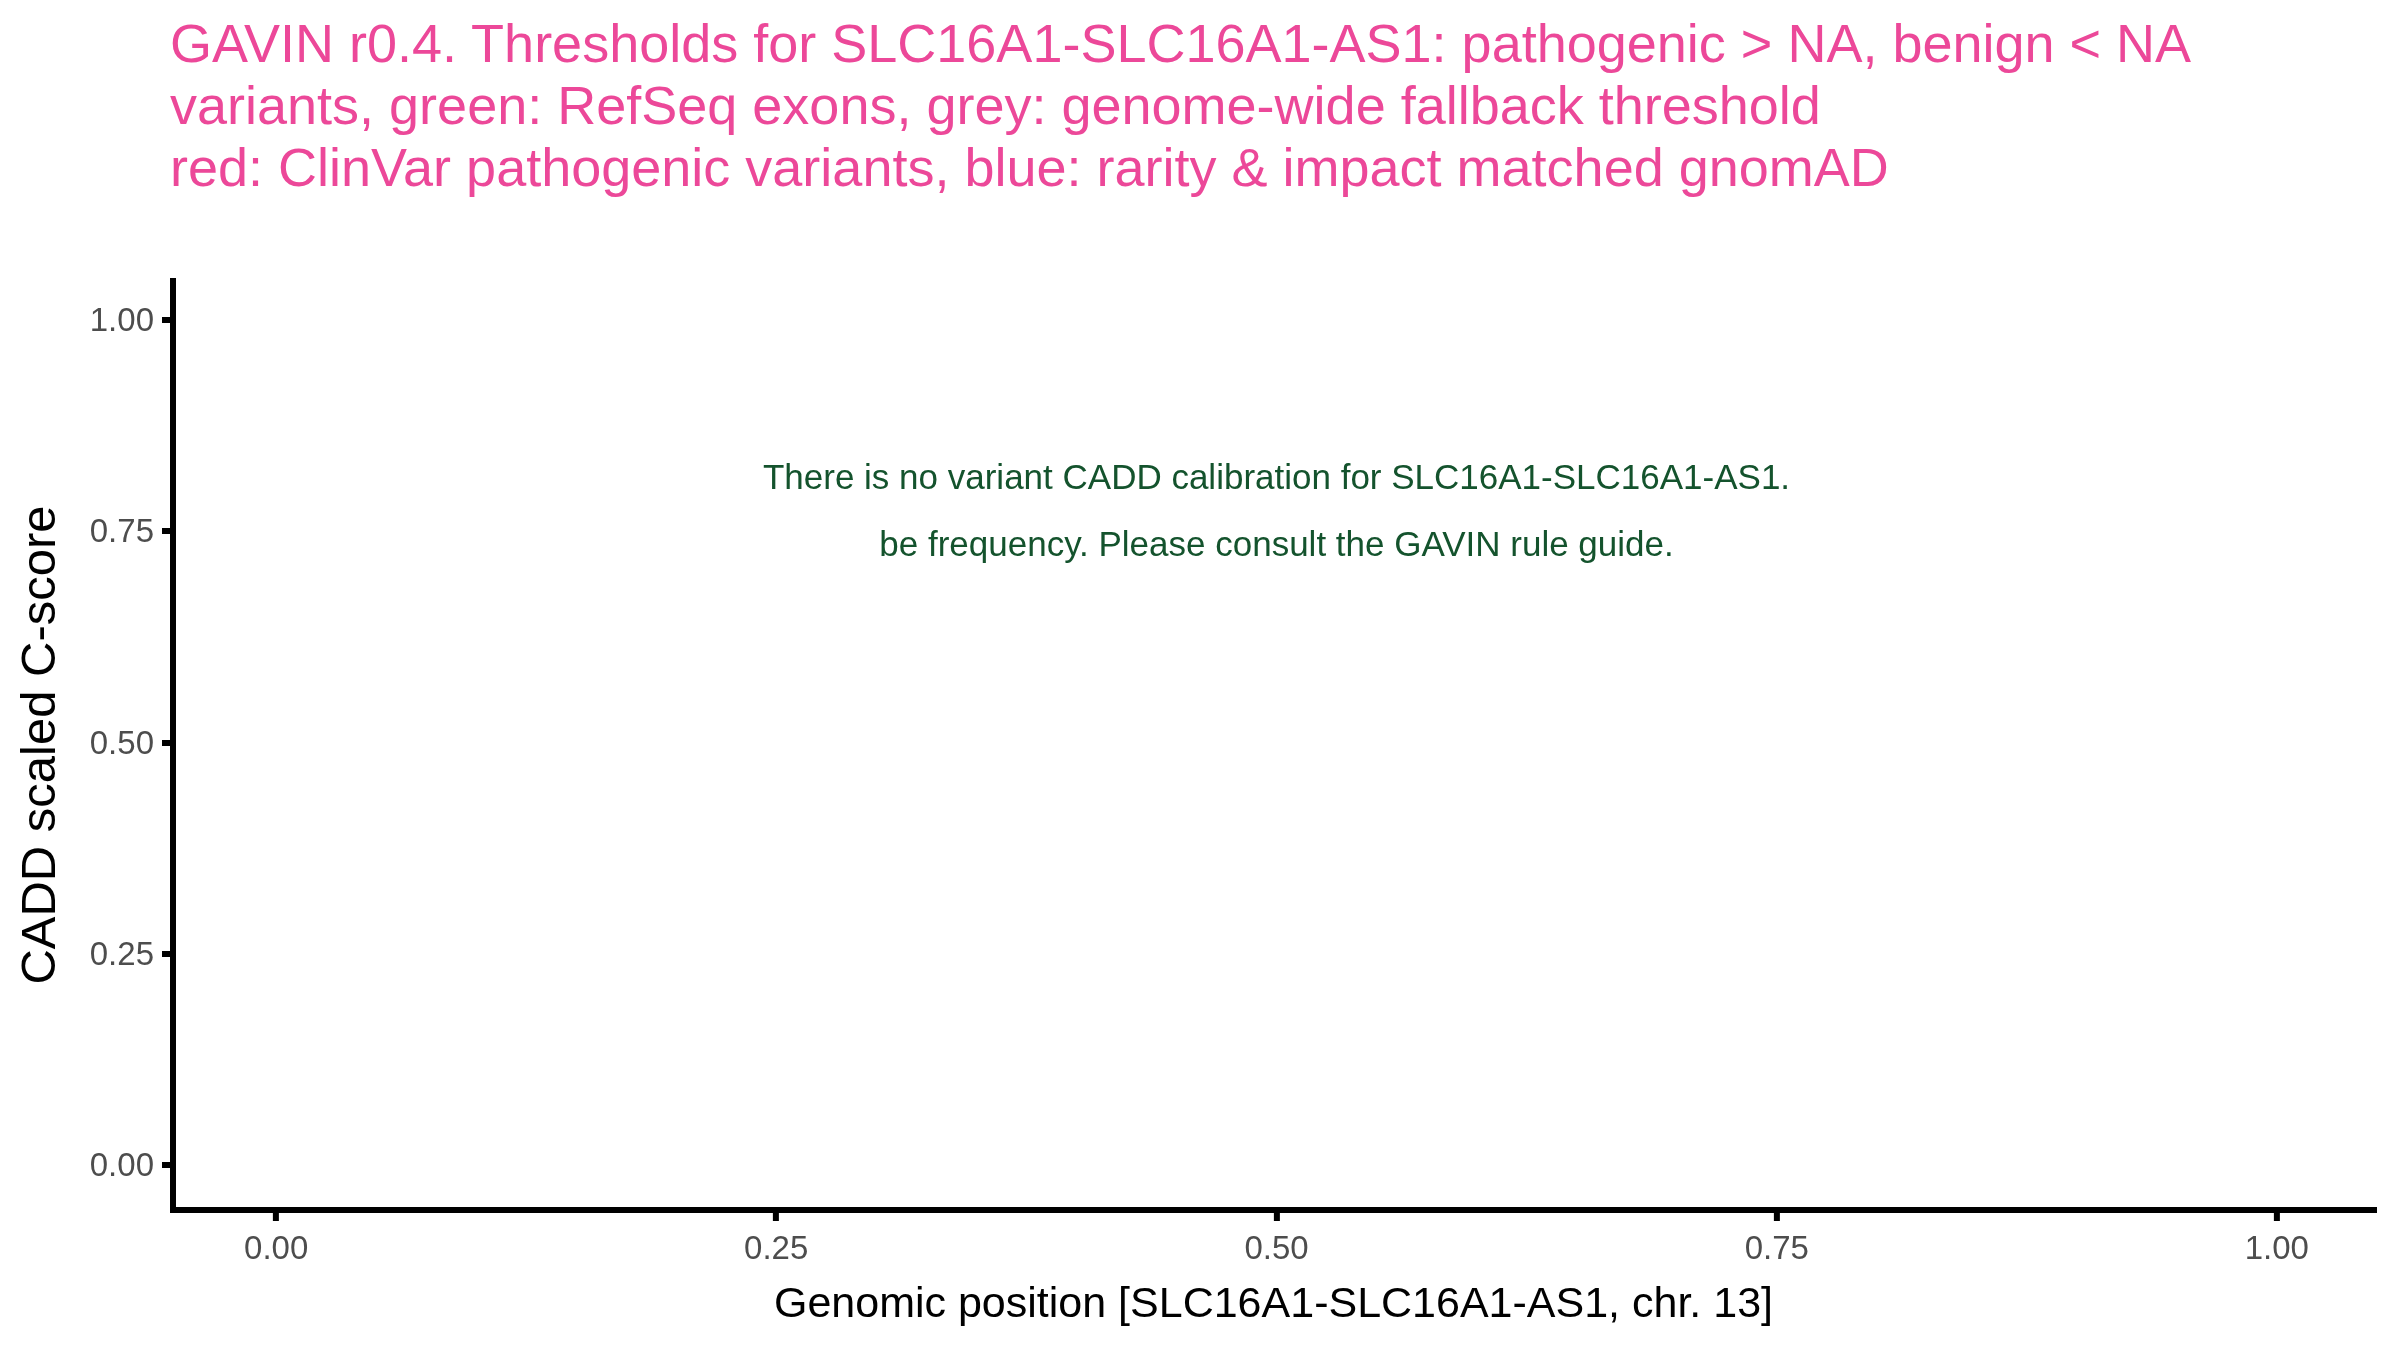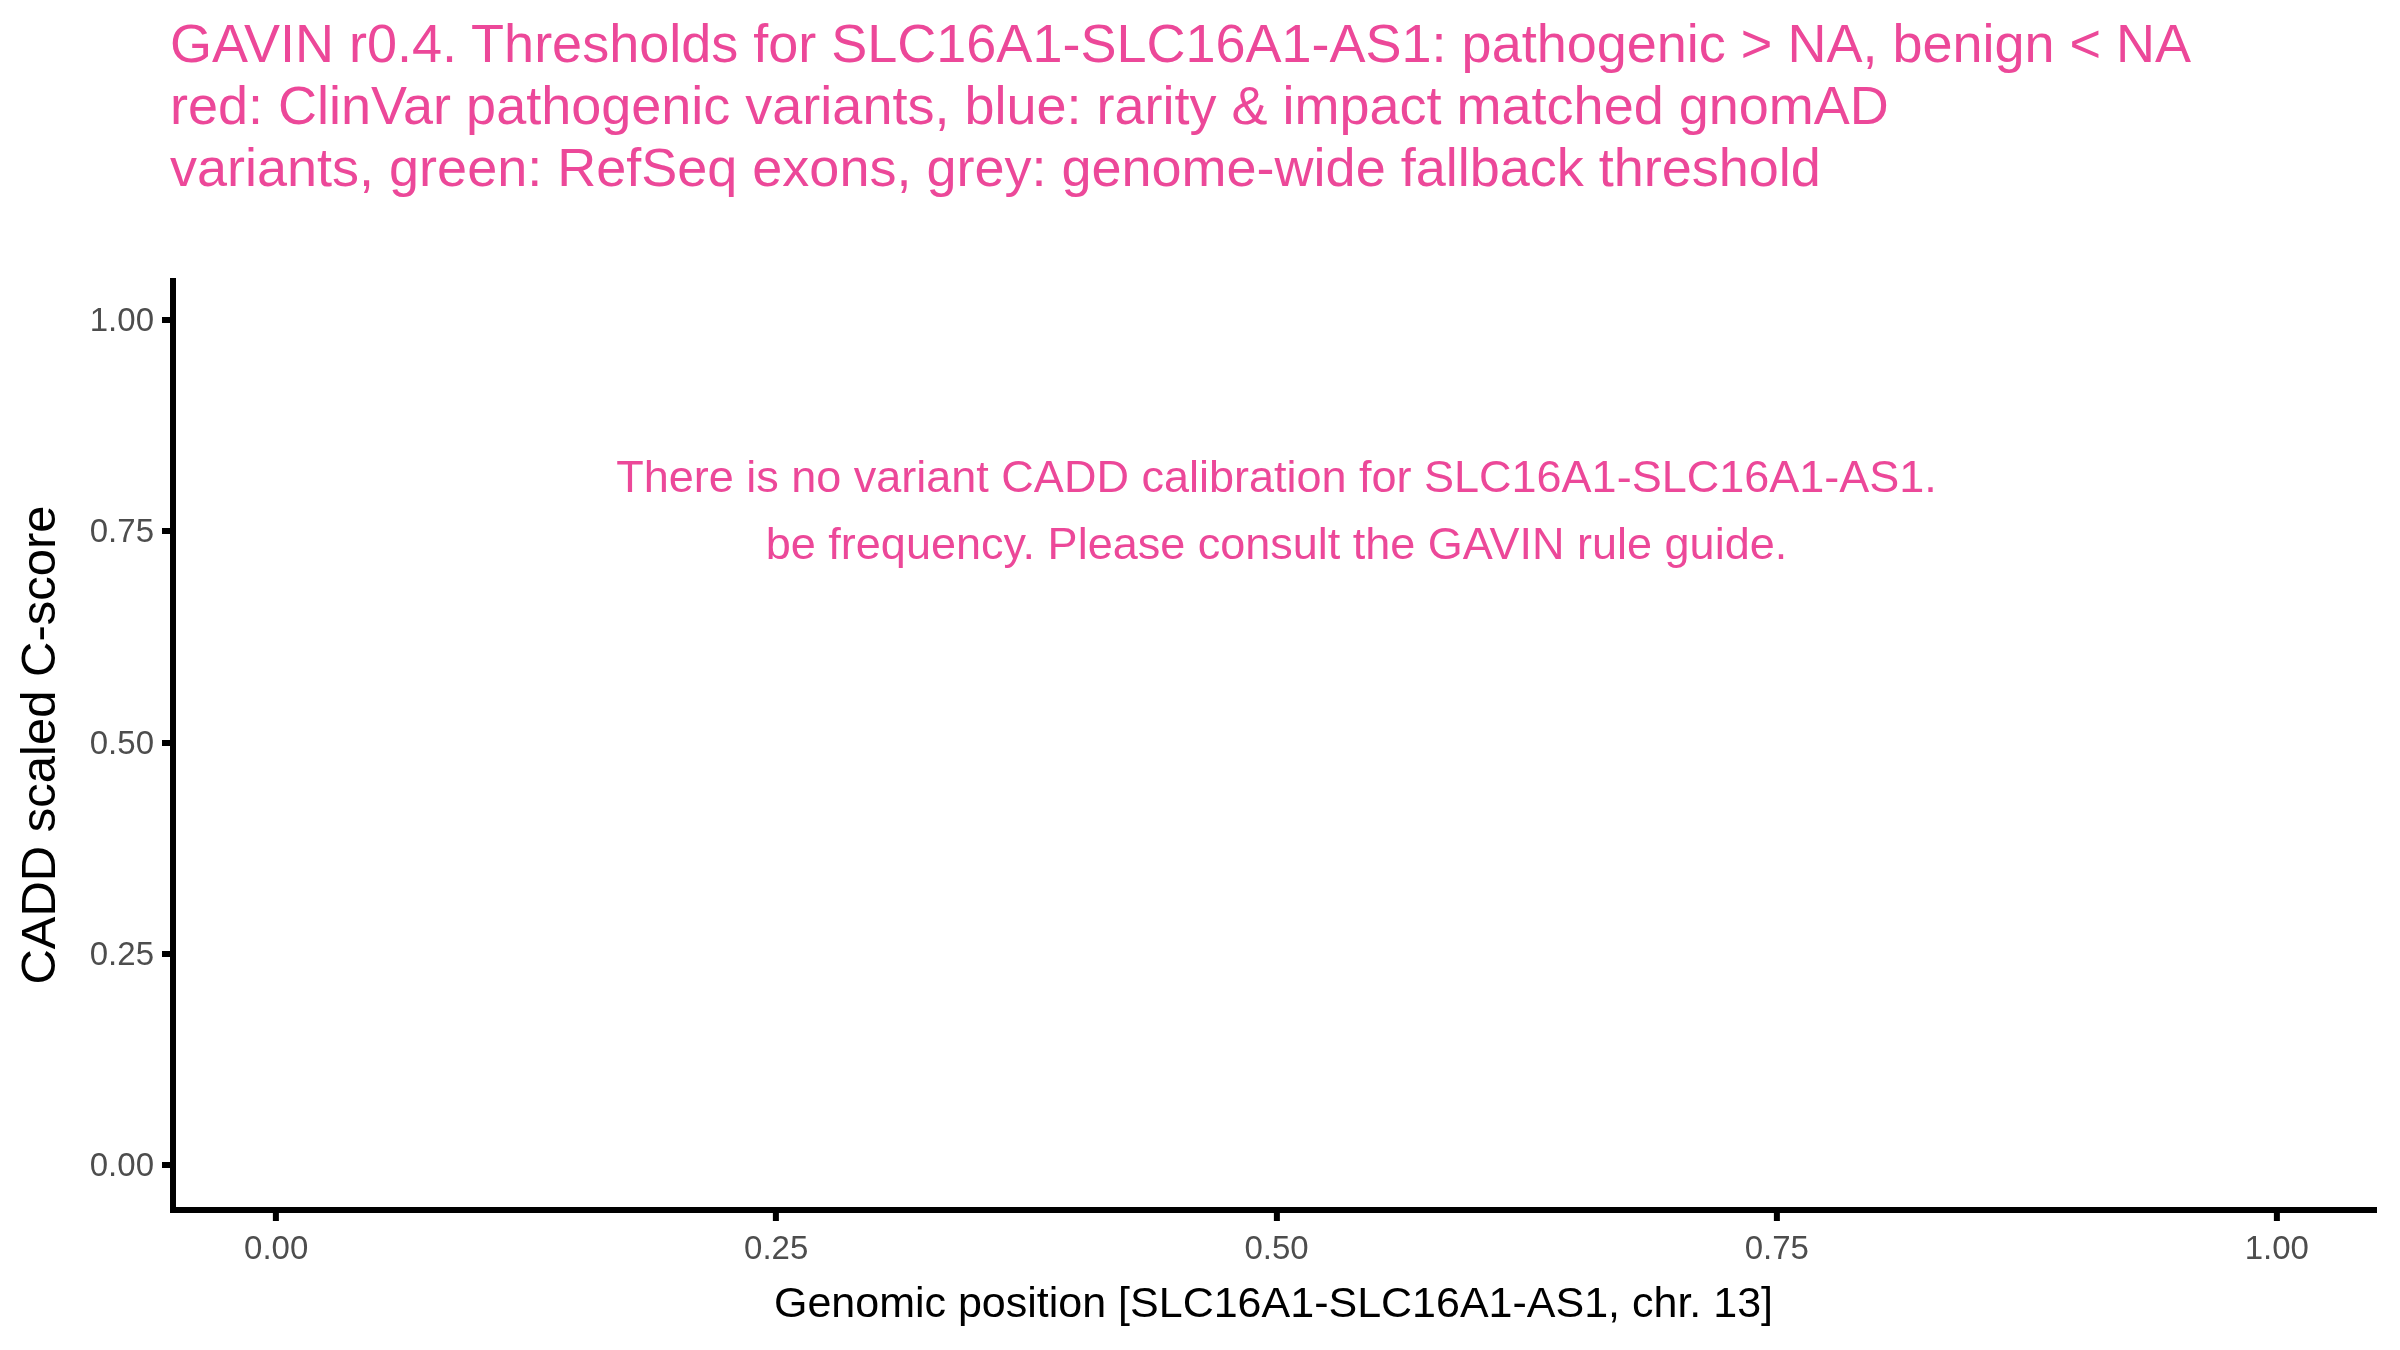--- a/index.html
+++ b/index.html
@@ -41,23 +41,23 @@
     background: #FFFFFF;
   }
 
   
   .annotation {
     position: absolute;
     left: 0;
     top: 165px;
     width: 100%;
     text-align: center;
-    font-size: 45px;
+    font-size: 35px;
     line-height: 67px;
-    color: #ec4899;
+    color: #14532d;
   }
 
   
   .tick-mark { background: #000000; display: inline-block; }
 
   .y-tick {
     position: absolute;
     right: 100%;
     transform: translateY(-50%);
     display: flex;
@@ -123,22 +123,22 @@
     white-space: nowrap;
   }
 </style>
 </head>
 <body>
 
 <div class="figure">
 
   <div class="plot-title">
     <div>GAVIN r0.4. Thresholds for SLC16A1-SLC16A1-AS1: pathogenic &gt; NA, benign &lt; NA</div>
+    <div>variants, green: RefSeq exons, grey: genome-wide fallback threshold</div>
     <div>red: ClinVar pathogenic variants, blue: rarity &amp; impact matched gnomAD</div>
-    <div>variants, green: RefSeq exons, grey: genome-wide fallback threshold</div>
   </div>
 
   <div class="y-axis-title">CADD scaled C-score</div>
 
   <div class="panel">
 
     <div class="annotation">
       <div>There is no variant CADD calibration for SLC16A1-SLC16A1-AS1.</div>
       <div>be frequency. Please consult the GAVIN rule guide.</div>
     </div>

